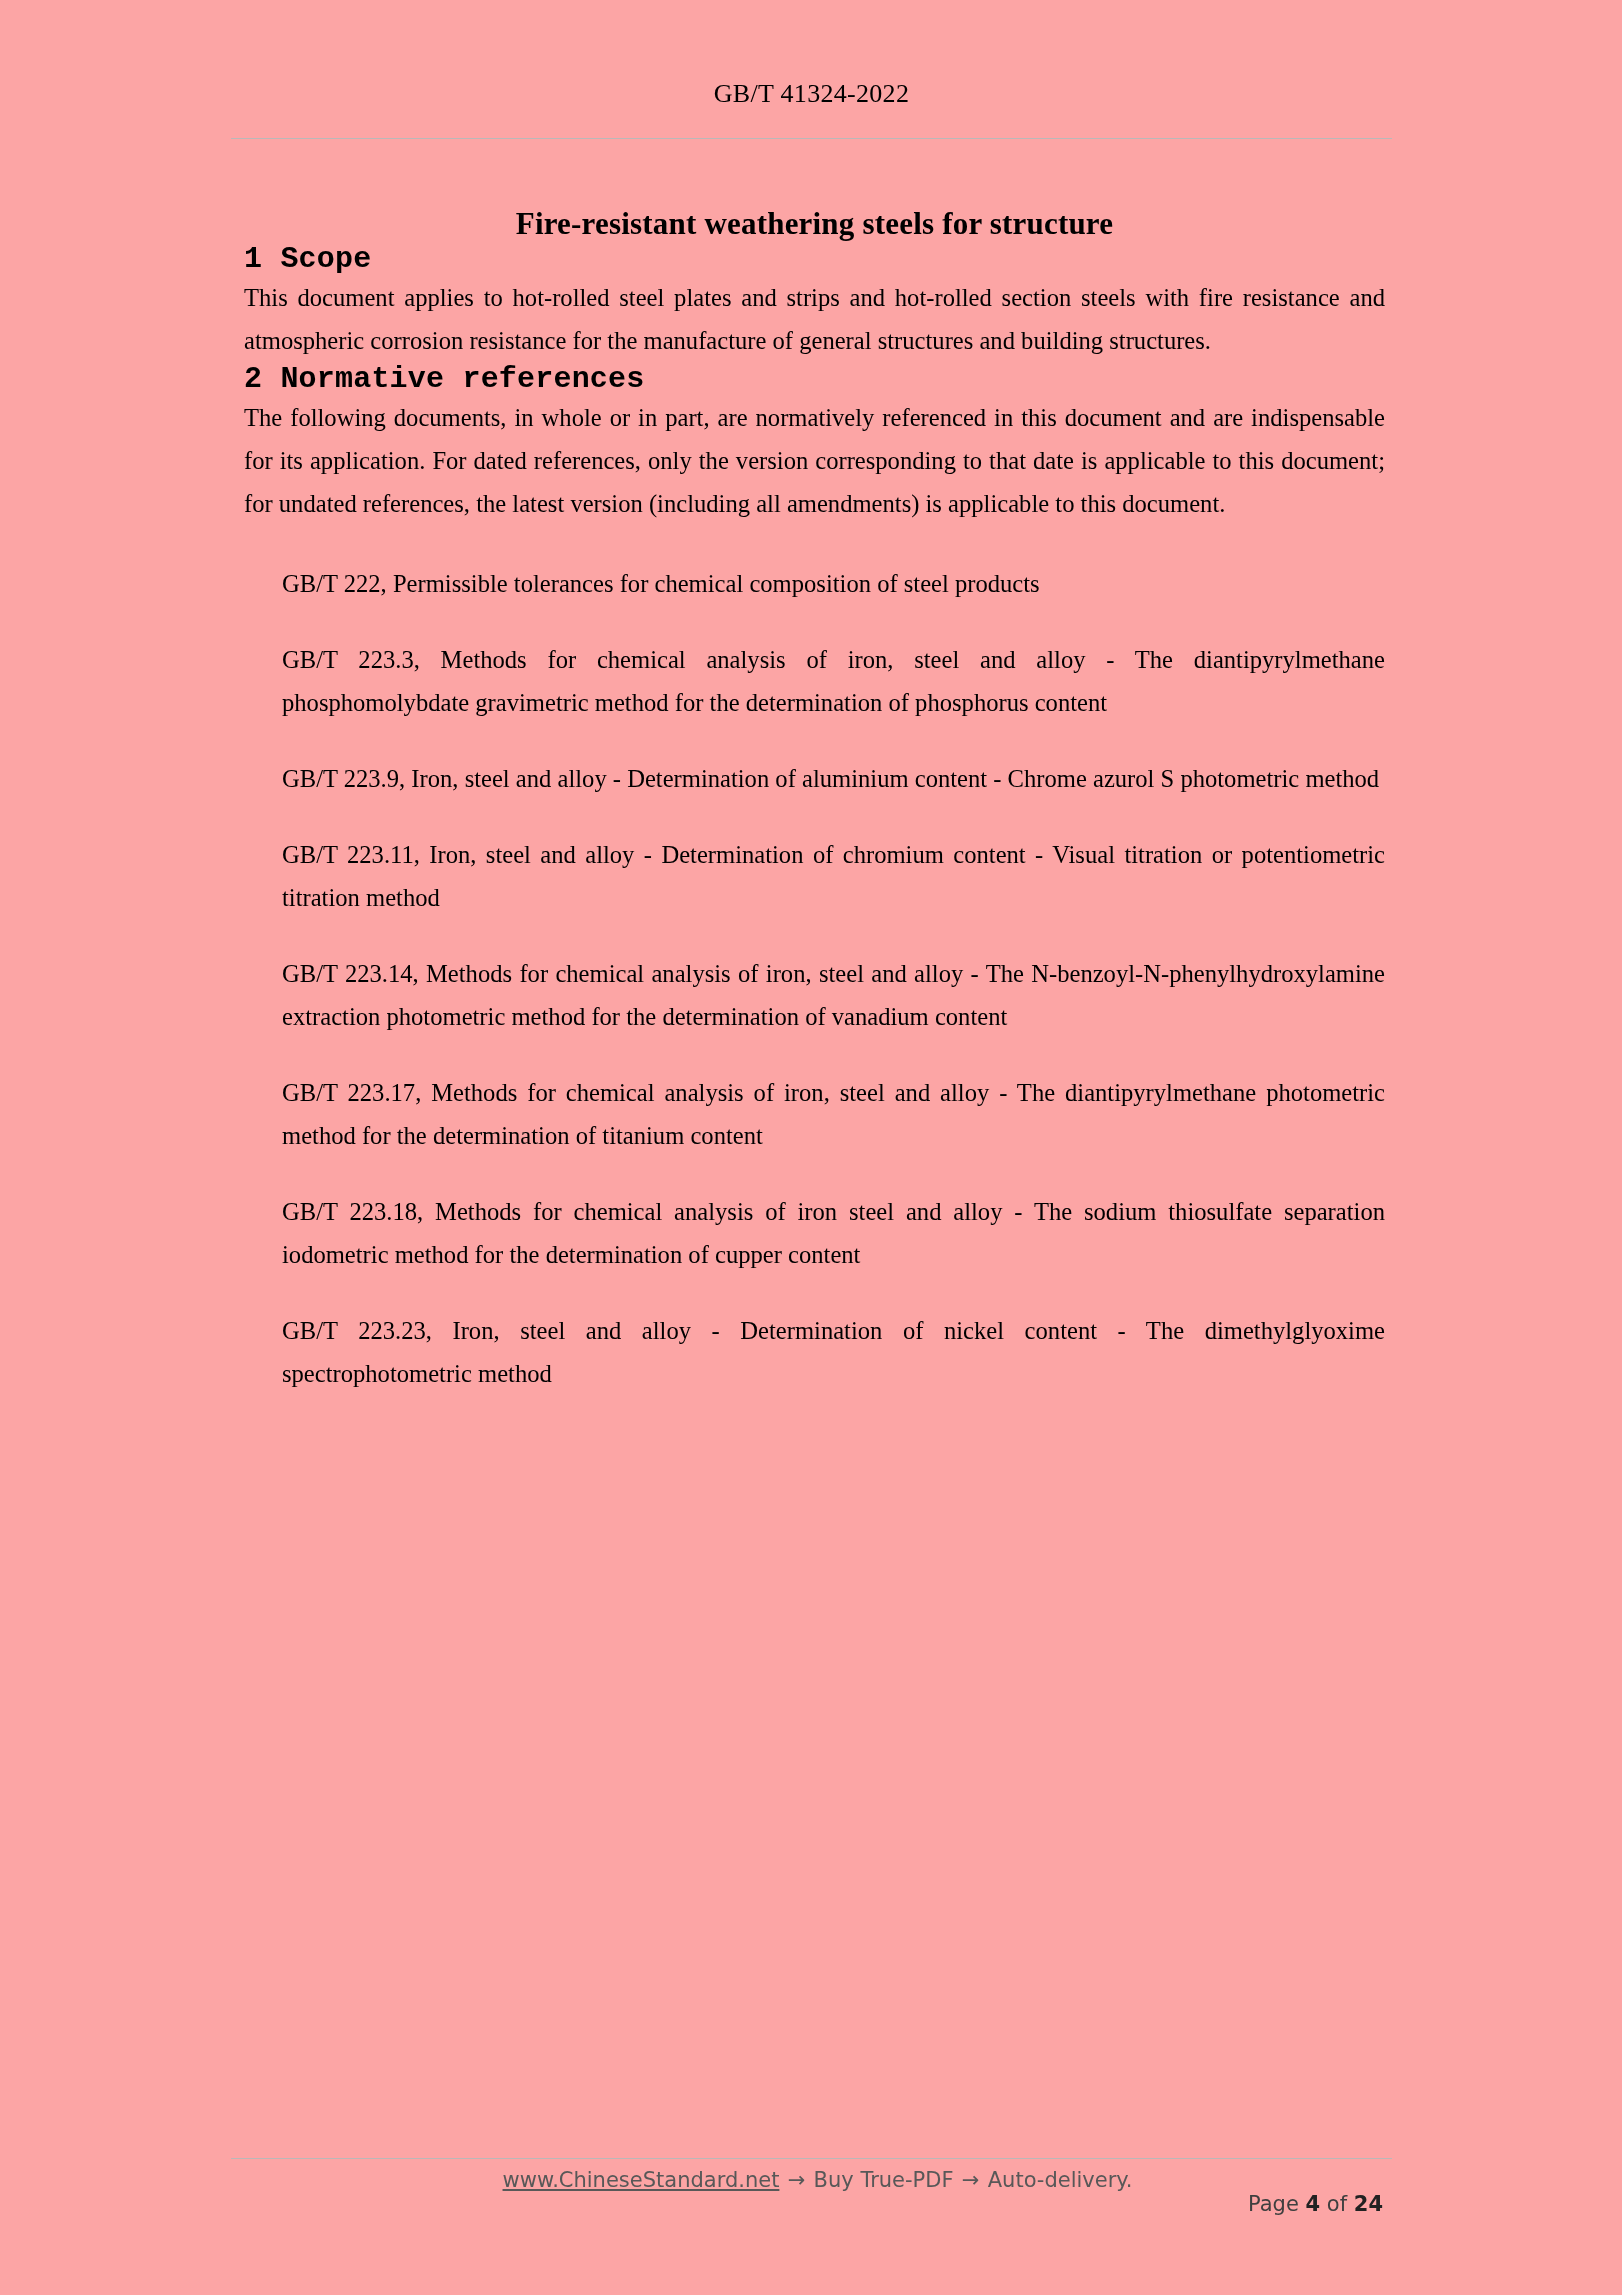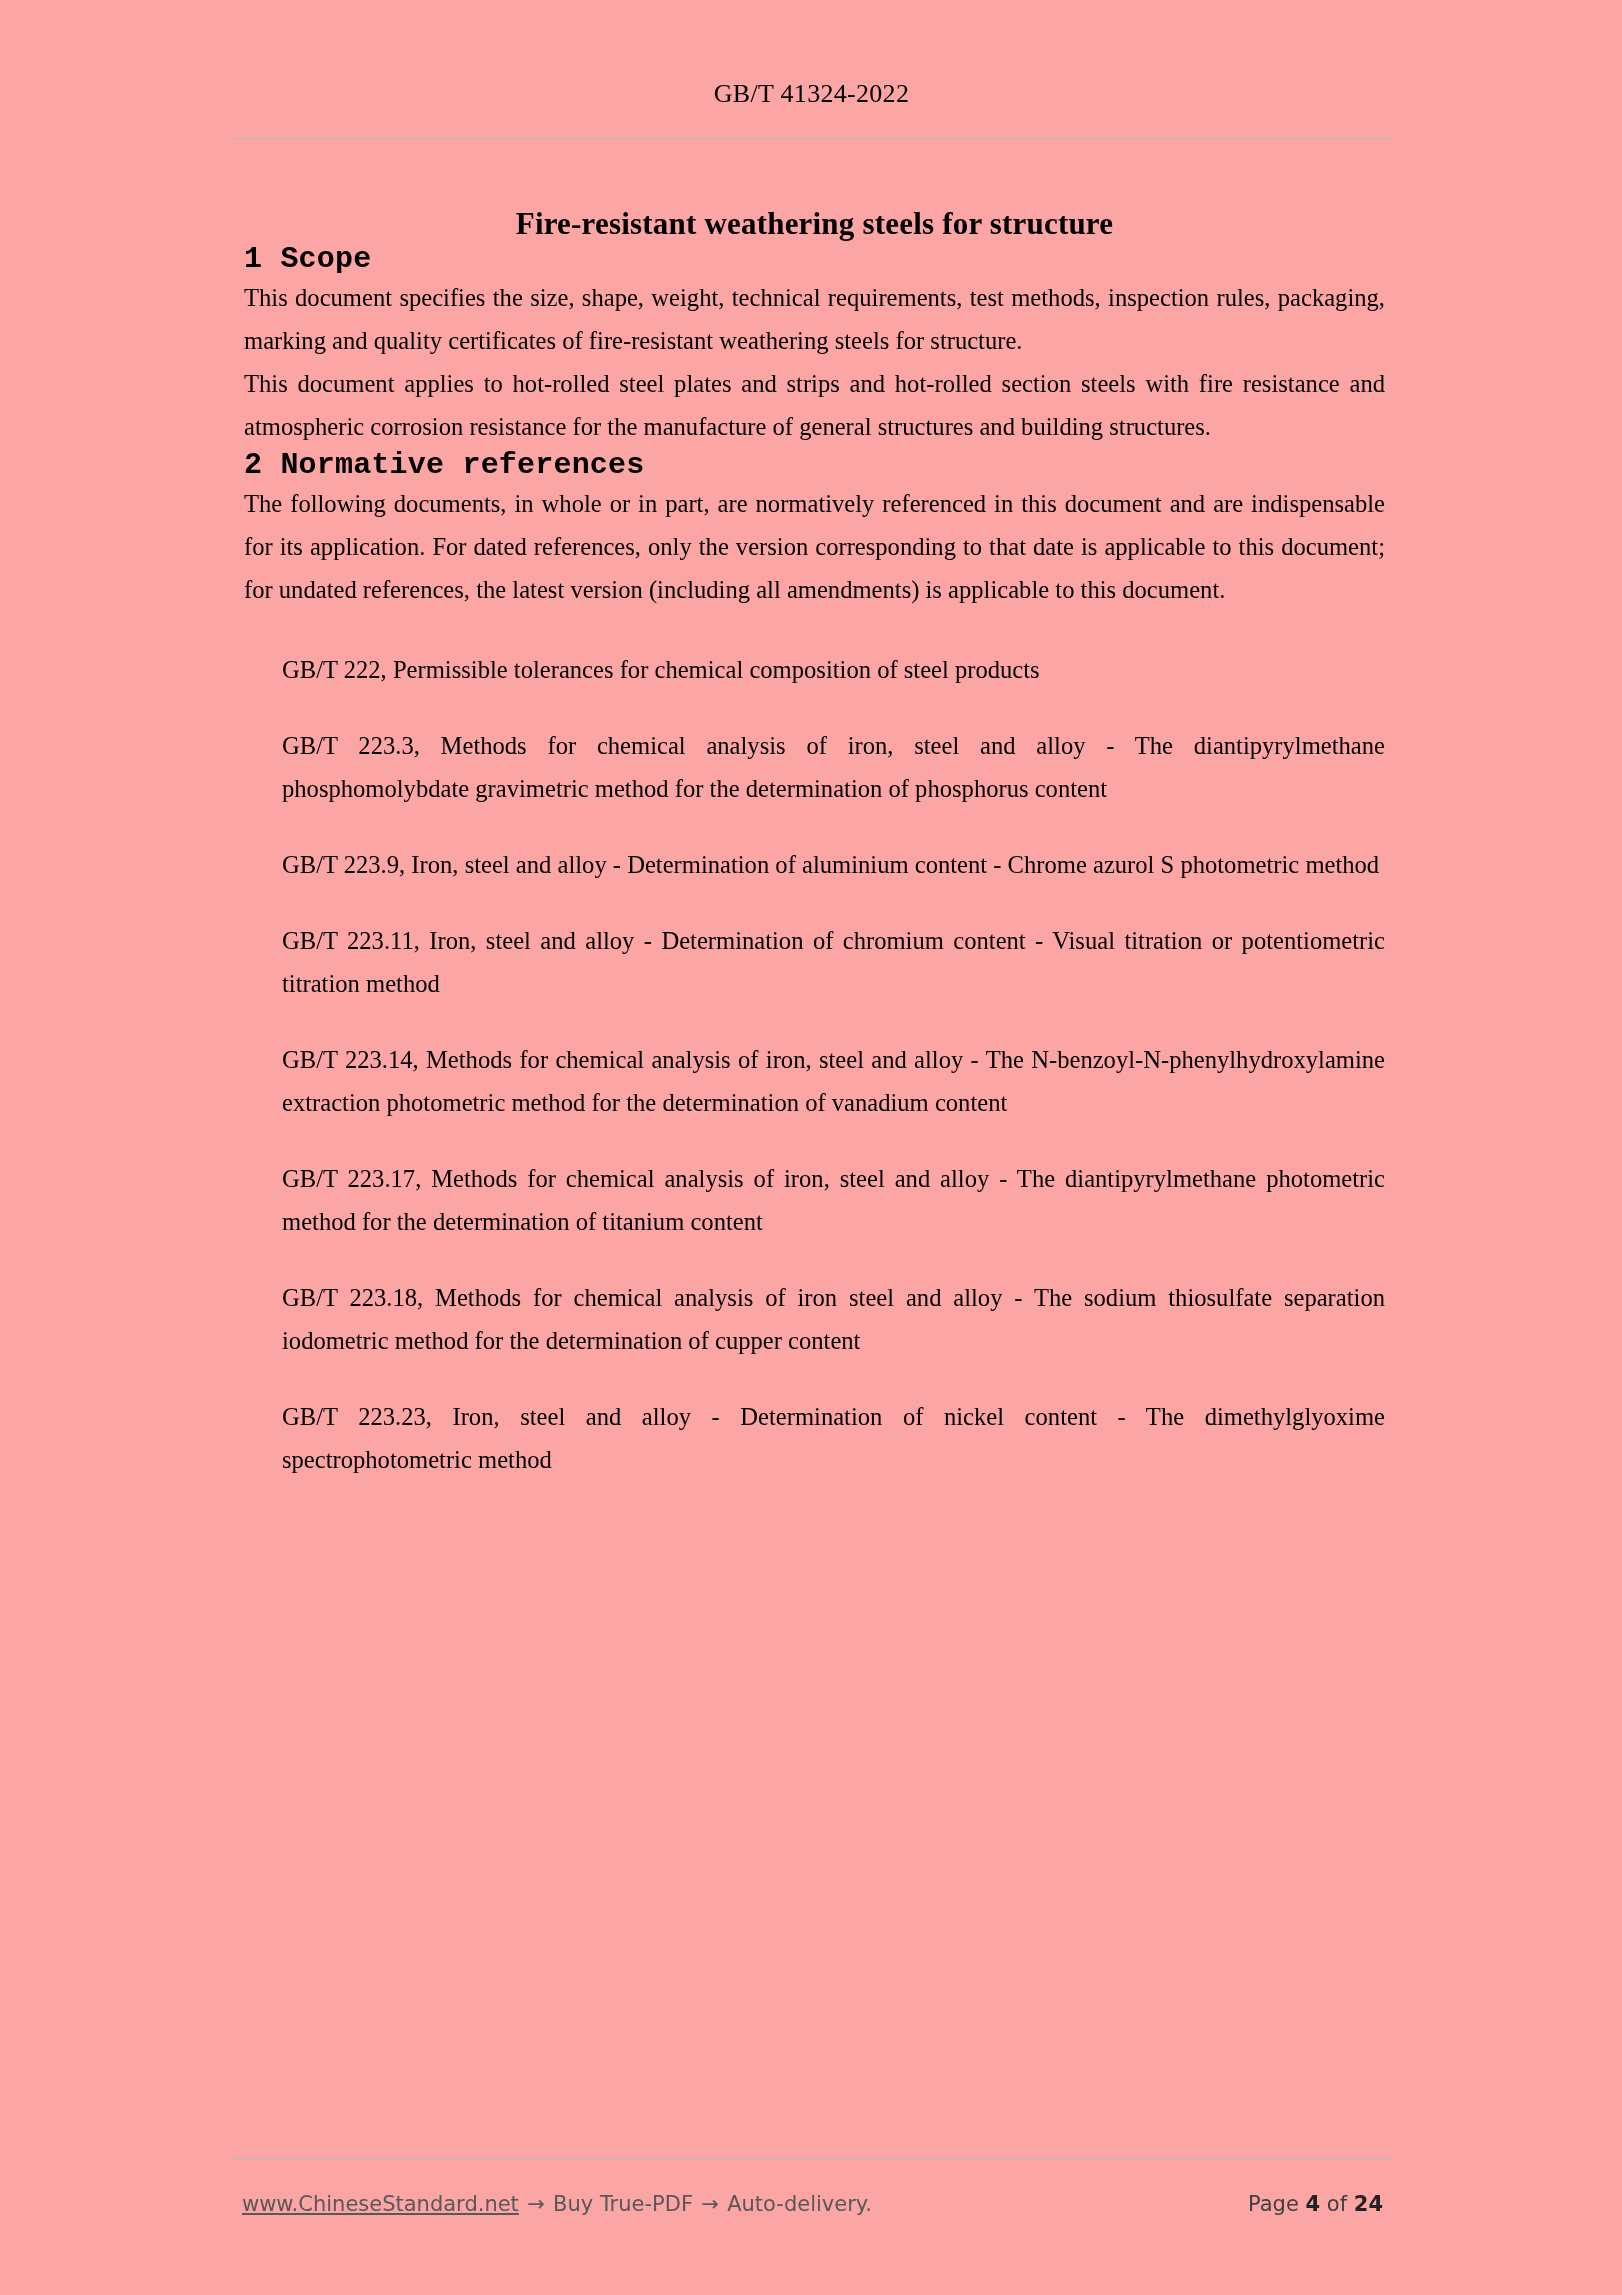--- a/index.html
+++ b/index.html
@@ -111,20 +111,21 @@
   .footer {
     position: absolute;
     bottom: 79px;
     left: 242px;
     width: 1151px;
     font-family: "DejaVu Sans", sans-serif;
     font-size: 21px;
     color: #585858;
     display: flex;
     align-items: center;
+    flex-direction: column;
   }
   .footer-left {
     display: flex;
     align-items: center;
     gap: 8.3px;
     white-space: nowrap;
   }
   .footer-link {
     color: #585858;
     text-decoration: underline;
@@ -153,21 +154,20 @@
     <span class="header-title">GB/T 41324-2022</span>
   </div>
   <div class="header-rule"></div>
 
   <div class="content">
 
     <div class="doc-title">Fire-resistant weathering steels for structure</div>
 
     <h2 class="section-heading sec1-heading">1 Scope</h2>
 
-    <p class="para p-scope-1">This document specifies the size, shape, weight, technical requirements, test methods, inspection rules, packaging, marking and quality certificates of fire-resistant weathering steels for structure.</p>
 
     <p class="para p-scope-2">This document applies to hot-rolled steel plates and strips and hot-rolled section steels with fire resistance and atmospheric corrosion resistance for the manufacture of general structures and building structures.</p>
 
     <h2 class="section-heading sec2-heading">2 Normative references</h2>
 
     <p class="para p-norm-intro">The following documents, in whole or in part, are normatively referenced in this document and are indispensable for its application. For dated references, only the version corresponding to that date is applicable to this document; for undated references, the latest version (including all amendments) is applicable to this document.</p>
 
     <div class="ref-list">
       <div class="ref-item">GB/T 222, Permissible tolerances for chemical composition of steel products</div>
       <div class="ref-item">GB/T 223.3, Methods for chemical analysis of iron, steel and alloy - The diantipyrylmethane phosphomolybdate gravimetric method for the determination of phosphorus content</div>

